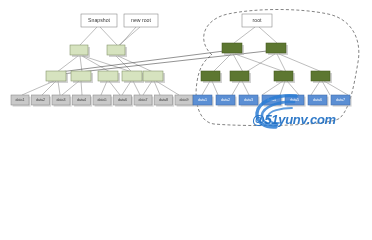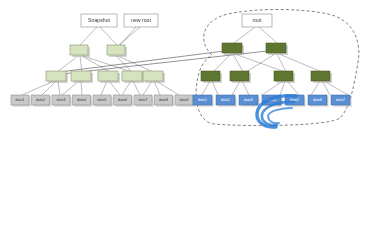--- a/index.html
+++ b/index.html
@@ -250,13 +250,14 @@
     </g>
 
 </svg>
 
 <div id="watermark">
   <svg id="wm-swirl" width="58" height="42" viewBox="0 0 58 42">
     <path d="M46 6 C26 4 8 12 7 23 C6 33 16 38 26 37" fill="none" stroke="#2b7cd3" stroke-width="3.4" stroke-linecap="round" opacity=".85"></path>
     <path d="M44 12 C28 11 13 17 12 25 C11 32 19 36 27 35" fill="none" stroke="#2b7cd3" stroke-width="2.6" stroke-linecap="round" opacity=".8"></path>
     <path d="M42 18 C31 18 19 21 18 26 C18 31 23 34 29 33" fill="none" stroke="#2b7cd3" stroke-width="1.9" stroke-linecap="round" opacity=".75"></path>
   </svg>
+  <div id="wm-text">@51yunv.com</div>
 </div>
 
 </body></html>

